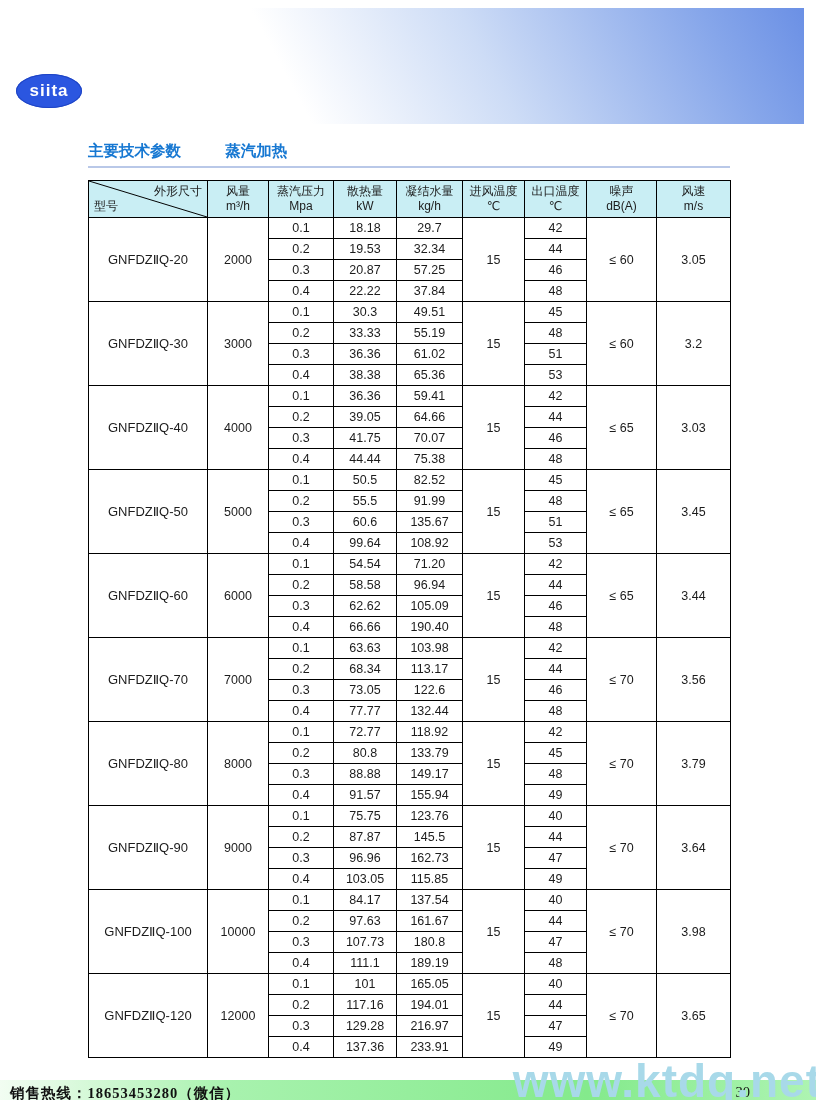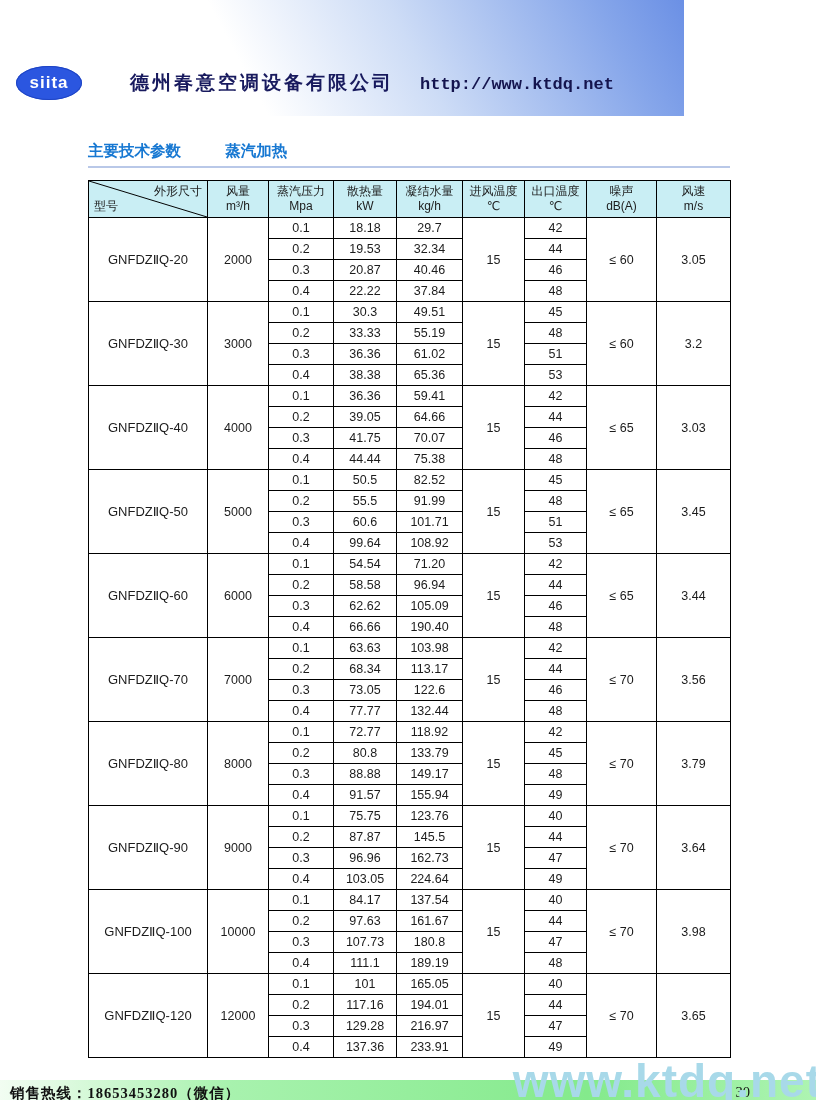--- a/index.html
+++ b/index.html
@@ -1,18 +1,18 @@
 <!DOCTYPE html>
 <html><head>
 <meta charset="utf-8">
 <style>
   html,body{margin:0;padding:0;}
   body{width:816px;height:1100px;position:relative;overflow:hidden;background:#ffffff;
        font-family:"Liberation Sans","DejaVu Sans",sans-serif;}
-  .top-band{position:absolute;left:0;top:0;width:684px;height:116px;
+  .top-band{position:absolute;left:0;top:8px;width:804px;height:116px;
        background:linear-gradient(62deg,#ffffff 36%,#cddcf6 60%,#86a6ea 88%,#6b90e5 100%);}
   .logo{position:absolute;left:16px;top:66px;width:66px;height:34px;background:#2b56e0;
        border-radius:50%;display:flex;align-items:center;justify-content:center;
        box-shadow:0 0 0 1px #1e44c4 inset;}
   .logo span{color:#fff;font-weight:bold;font-size:17px;letter-spacing:1px;}
   .company-line{position:absolute;left:130px;top:70px;white-space:nowrap;}
   .company-line .company{font-size:19px;font-weight:bold;color:#181a5e;
        font-family:"Liberation Serif","DejaVu Serif",serif;letter-spacing:3px;}
   .company-line .url{font-size:17px;font-weight:bold;color:#14144e;margin-left:26px;
        font-family:"Liberation Mono","DejaVu Sans Mono",monospace;}
@@ -41,23 +41,20 @@
   .watermark{position:absolute;right:-6px;bottom:-8px;font-size:46px;font-weight:bold;
        color:#a8d9e9;letter-spacing:1px;white-space:nowrap;}
 </style>
 </head>
 <body>
 
 <div class="top-band">
   <div class="logo">
     <span>siita</span>
   </div>
-  <div class="company-line">
-    <span class="company">德州春意空调设备有限公司</span><span class="url">http://www.ktdq.net</span>
-  </div>
 </div>
 
 <div class="section-title">
   <span class="t1">主要技术参数</span>
   <span class="t2">蒸汽加热</span>
 </div>
 <div class="title-rule"></div>
 
 <table class="spec">
   <colgroup>
@@ -128,21 +125,21 @@
       </tr>
       <tr>
         <td class="sub">0.2</td>
         <td class="sub">19.53</td>
         <td class="sub">32.34</td>
         <td class="sub">44</td>
       </tr>
       <tr>
         <td class="sub">0.3</td>
         <td class="sub">20.87</td>
-        <td class="sub">40.46</td>
+        <td class="sub">57.25</td>
         <td class="sub">46</td>
       </tr>
       <tr>
         <td class="sub">0.4</td>
         <td class="sub">22.22</td>
         <td class="sub">37.84</td>
         <td class="sub">48</td>
       </tr>
       <tr class="block-first">
         <td class="model" rowspan="4">GNFDZⅡQ-30</td>
@@ -215,21 +212,21 @@
       </tr>
       <tr>
         <td class="sub">0.2</td>
         <td class="sub">55.5</td>
         <td class="sub">91.99</td>
         <td class="sub">48</td>
       </tr>
       <tr>
         <td class="sub">0.3</td>
         <td class="sub">60.6</td>
-        <td class="sub">101.71</td>
+        <td class="sub">135.67</td>
         <td class="sub">51</td>
       </tr>
       <tr>
         <td class="sub">0.4</td>
         <td class="sub">99.64</td>
         <td class="sub">108.92</td>
         <td class="sub">53</td>
       </tr>
       <tr class="block-first">
         <td class="model" rowspan="4">GNFDZⅡQ-60</td>
@@ -337,21 +334,21 @@
       </tr>
       <tr>
         <td class="sub">0.3</td>
         <td class="sub">96.96</td>
         <td class="sub">162.73</td>
         <td class="sub">47</td>
       </tr>
       <tr>
         <td class="sub">0.4</td>
         <td class="sub">103.05</td>
-        <td class="sub">224.64</td>
+        <td class="sub">115.85</td>
         <td class="sub">49</td>
       </tr>
       <tr class="block-first">
         <td class="model" rowspan="4">GNFDZⅡQ-100</td>
         <td rowspan="4">10000</td>
         <td>0.1</td>
         <td>84.17</td>
         <td>137.54</td>
         <td rowspan="4">15</td>
         <td>40</td>

